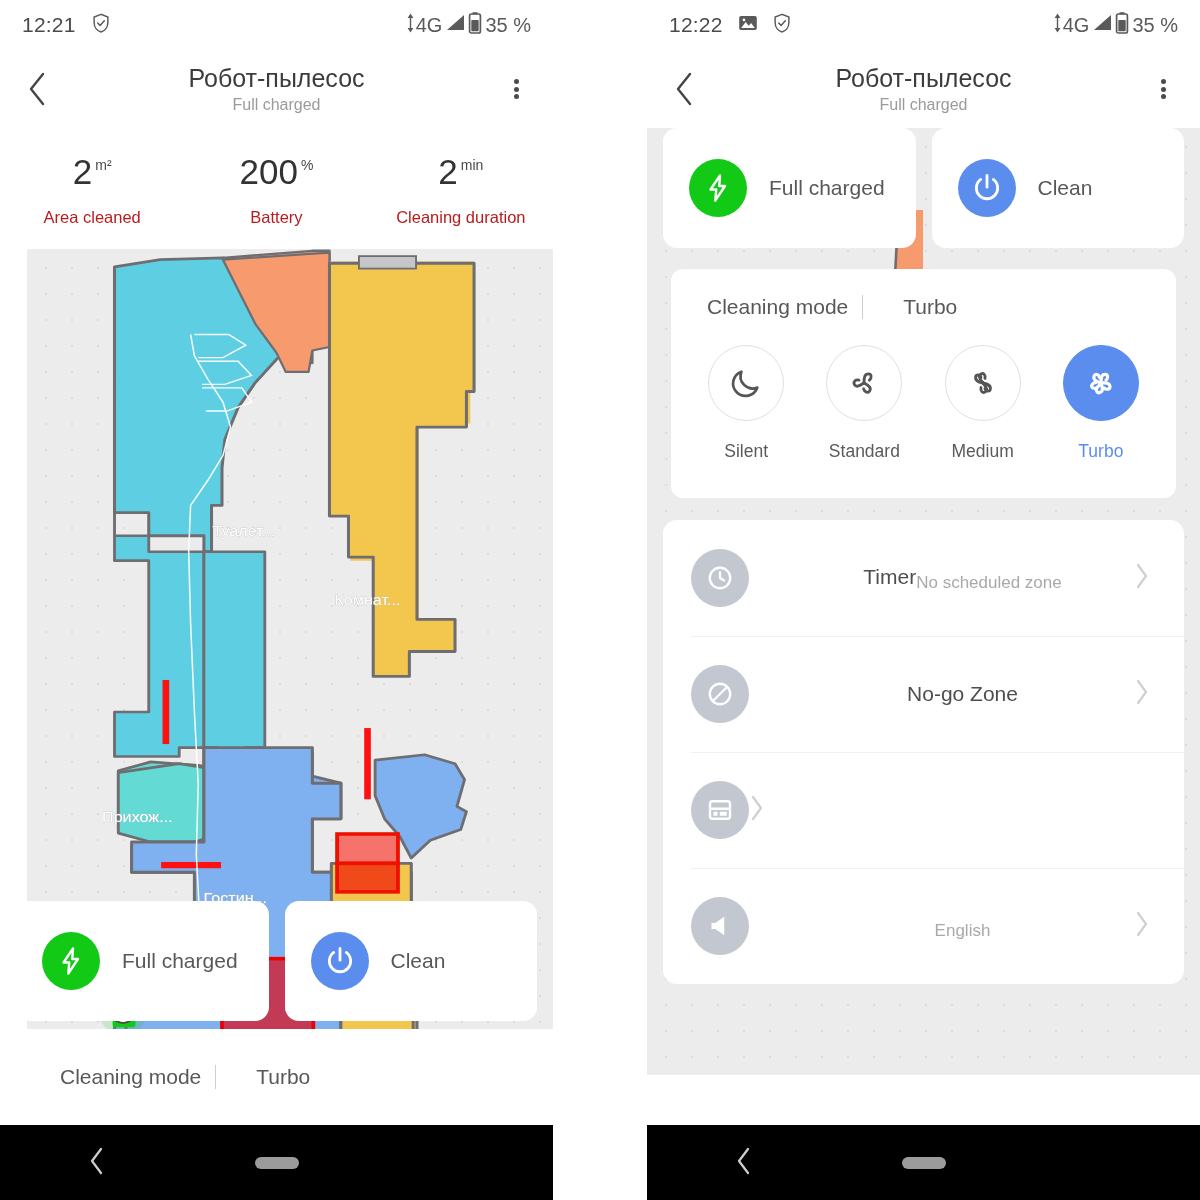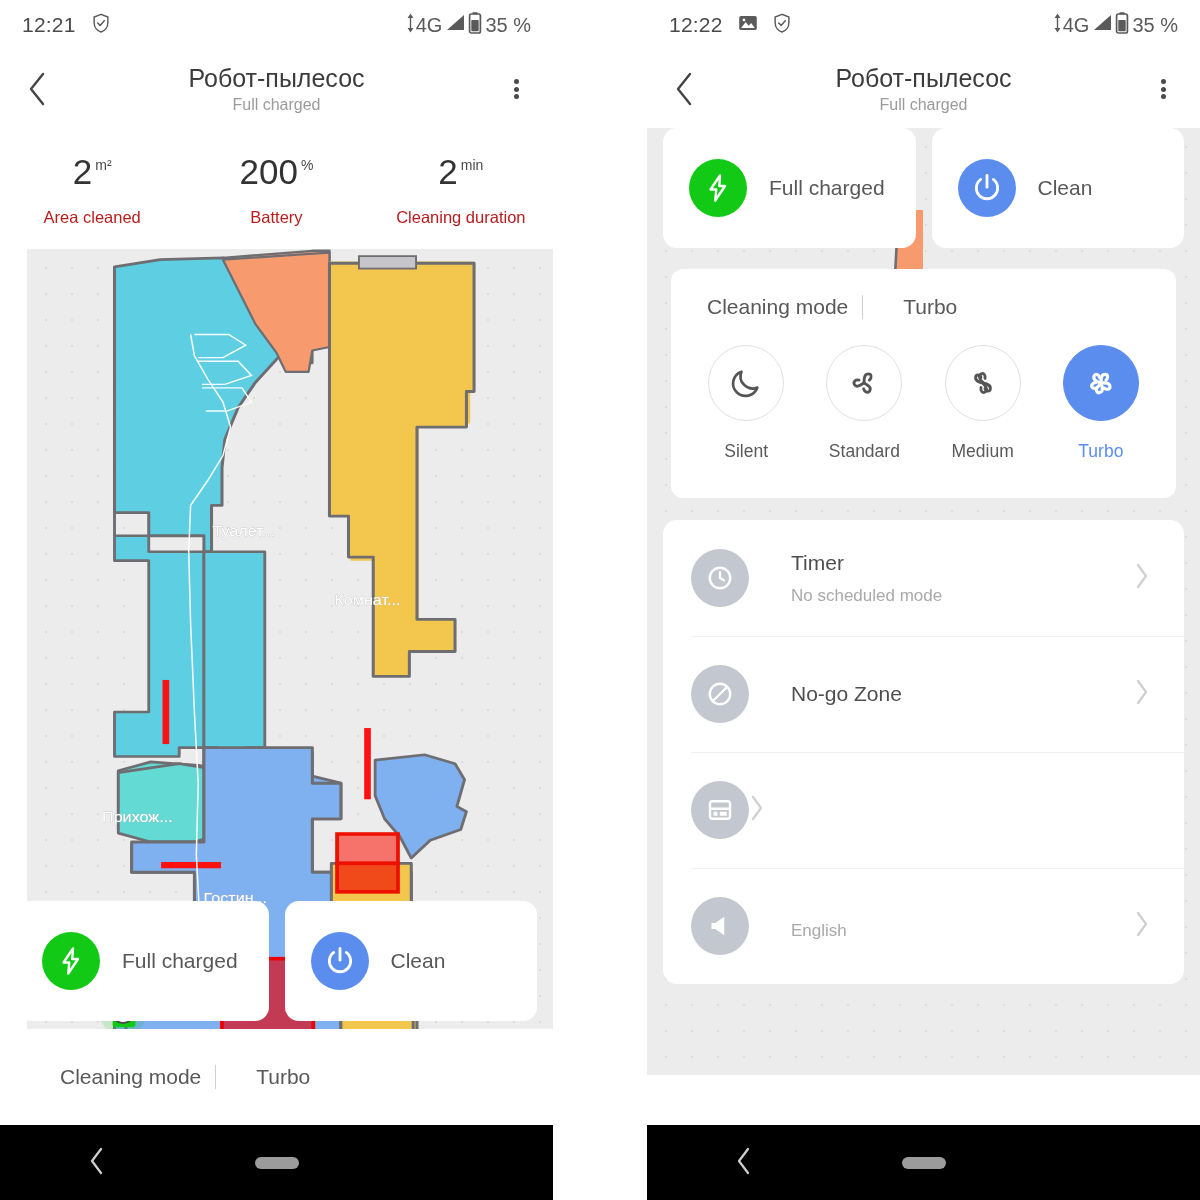--- a/index.html
+++ b/index.html
@@ -77,21 +77,21 @@
   .mode .mlabel{font-size:17.5px;color:#5a5a5a;margin-top:20px;}
   .mode.active .mlabel{color:#5b8def;}
 
   
   .list{background:#fff;border-radius:14px;margin:0 16px;overflow:hidden;}
   .litem{display:flex;align-items:center;height:116px;padding:0 34px 0 28px;box-sizing:border-box;
     position:relative;cursor:pointer;}
   .litem + .litem::before{content:"";position:absolute;left:28px;right:0;top:0;height:1px;background:#f0f0f0;}
   .lico{width:58px;height:58px;border-radius:50%;background:#c3c7cf;display:flex;align-items:center;
     justify-content:center;flex:0 0 auto;}
-  .ltexts{flex:1;margin-left:42px;display:flex;flex-direction:column;justify-content:center;}
+  .ltexts{flex:1;margin-left:42px;display:flex;flex-direction:row;justify-content:center;}
   .ltitle{font-size:21px;color:#4e4e4e;line-height:1.25;}
   .lsub{font-size:17px;color:#a9a9a9;margin-top:9px;}
   .chev{flex:0 0 auto;}
 
   
   .navbar{position:absolute;left:0;bottom:0;width:100%;height:75px;background:#000;
     display:flex;align-items:center;}
   .navbar .nb-back{position:absolute;left:88px;top:50%;transform:translateY(-50%);cursor:pointer;}
   .navbar .nb-pill{position:absolute;left:50%;top:50%;transform:translate(-50%,-50%);
     width:44px;height:12px;border-radius:6px;background:#9b9b9b;cursor:pointer;}
@@ -459,21 +459,21 @@
       <div class="list" style="margin-top:22px;">
         <div class="litem">
           <span class="lico">
             <svg width="30" height="30" viewBox="0 0 24 24">
                 <circle cx="12" cy="12" r="8.2" fill="none" stroke="#fff" stroke-width="1.9"></circle>
                 <path d="M12 7.4V12l3.2 1.9" fill="none" stroke="#fff" stroke-width="1.9" stroke-linecap="round" stroke-linejoin="round"></path>
               </svg>
           </span>
           <span class="ltexts">
             <span class="ltitle">Timer</span>
-            <span class="lsub">No scheduled mode</span>
+            <span class="lsub">No scheduled zone</span>
           </span>
           <span class="chev">
             <svg width="16" height="30" viewBox="0 0 16 30">
                 <path d="M4 4 12 15l-8 11" fill="none" stroke="#cfcfcf" stroke-width="2.2" stroke-linecap="round" stroke-linejoin="round"></path>
               </svg>
           </span>
         </div>
 
         <div class="litem">
           <span class="lico">

